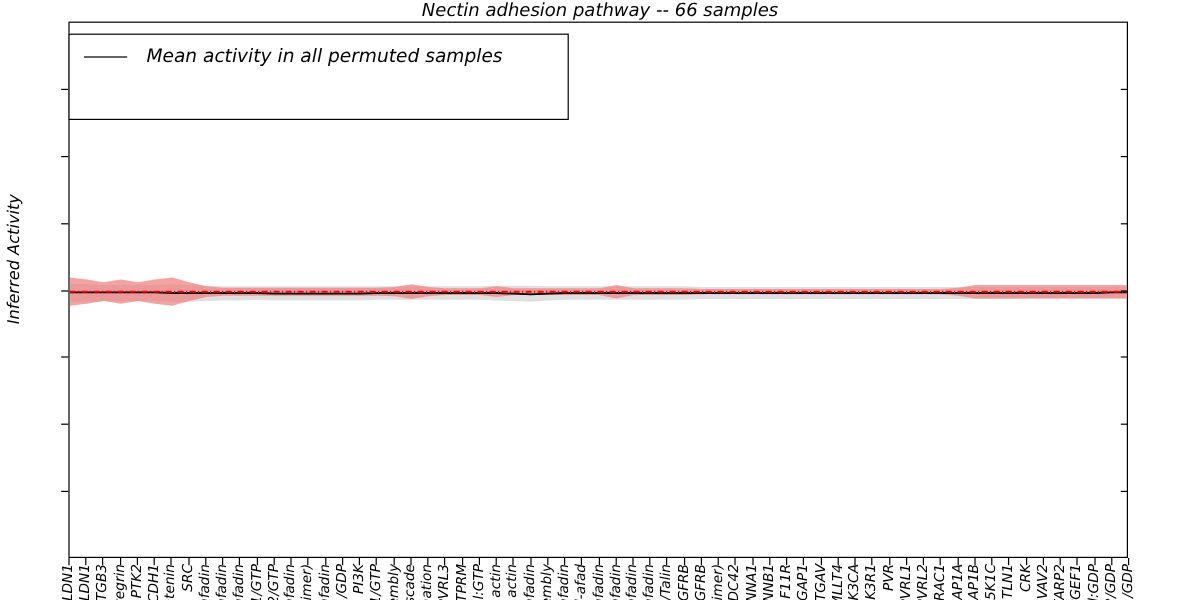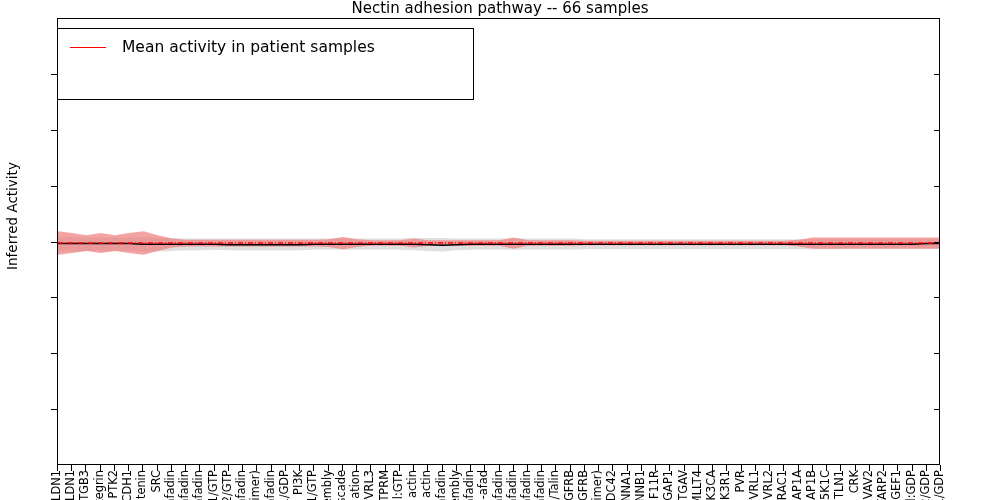--- a/index.html
+++ b/index.html
@@ -1,17 +1,17 @@
 <!DOCTYPE html>
 <html><head>
 <meta charset="utf-8">
 <style>
   html,body{margin:0;padding:0;background:#ffffff;}
   body{width:1000px;height:500px;overflow:hidden;font-family:"DejaVu Sans",sans-serif;}
-  #figure{position:relative;width:1000px;height:376px;background:#fff;}
+  #figure{position:relative;width:1000px;height:376px;background:#fff;font-style:italic;}
 
   #chart-title{
     position:absolute;left:0;top:-1px;width:1000px;text-align:center;
     font-size:15px;color:#000;white-space:nowrap;
   }
 
   
   #plot-area{
     position:absolute;left:57px;top:18px;width:883px;height:447px;
     border:1.1px solid #000;box-sizing:border-box;overflow:hidden;background:#fff;
@@ -211,18 +211,18 @@
       <div class="xtick-mark" style="left: 925.758px;"></div>
       <div class="xtick-label" style="left: 925.758px; top: 470px;">CDC42/GDP</div>
       <div class="xtick-mark" style="left: 940px;"></div>
       <div class="xtick-label" style="left: 940px; top: 470px;">Rac1/GDP</div>
     </div>
 
   <div id="y-axis-label">Inferred Activity</div>
 
   <div id="legend">
     <div class="legend-row">
-      <span class="legend-swatch red"></span>
-      <span class="legend-text">Mean activity in patient samples</span>
+      <span class="legend-swatch"></span>
+      <span class="legend-text">Mean activity in all permuted samples</span>
     </div>
   </div>
 
 </div>
 
 </body></html>

